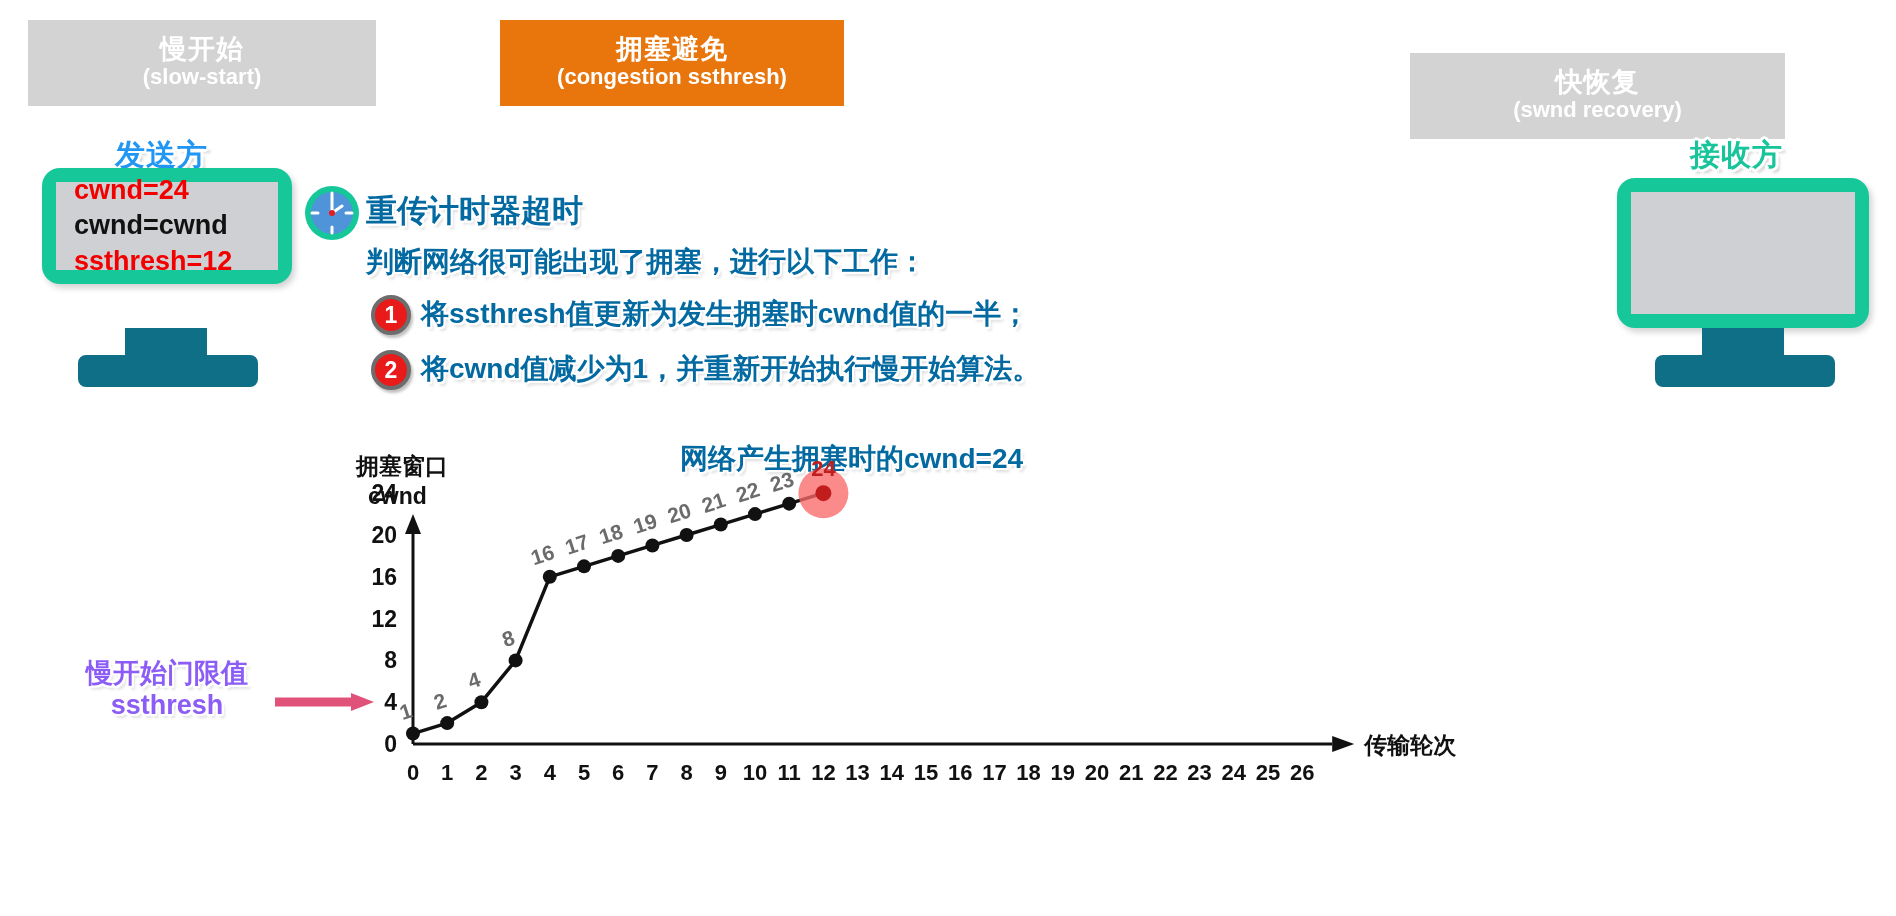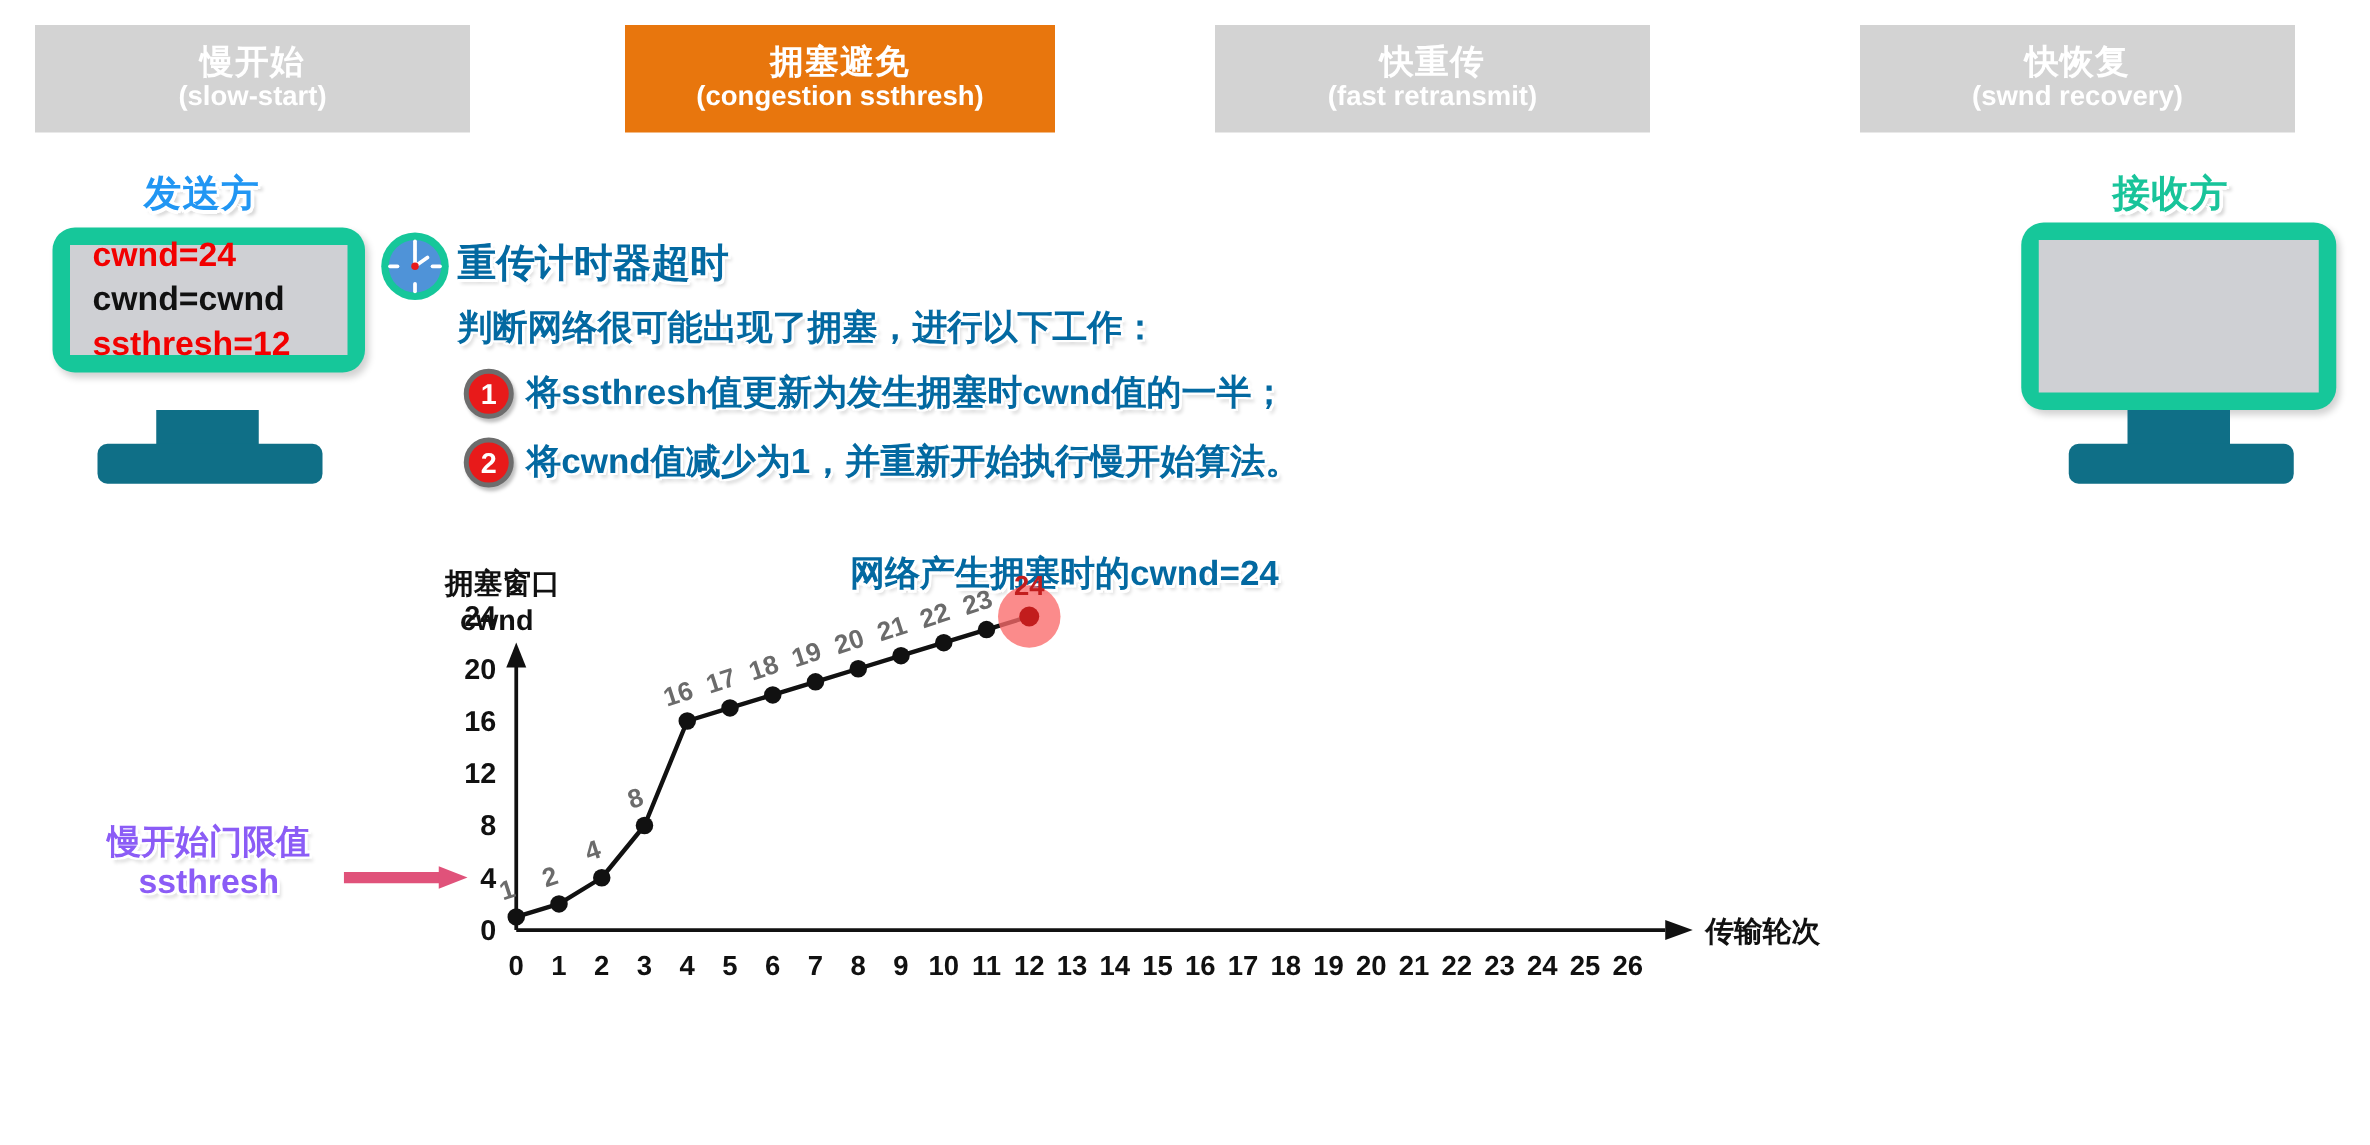--- a/index.html
+++ b/index.html
@@ -10,36 +10,36 @@
   #phase-bar{position:absolute;left:0;top:20px;width:1896px;height:86px;padding-left:18px;}
   .phase{position:absolute;top:0;height:86px;display:flex;flex-direction:column;
          align-items:center;justify-content:center;background:#d3d3d3;color:#ffffff;
          box-sizing:border-box;}
   .phase.active{background:#e8760d;}
   .phase .cn{font-size:27px;font-weight:bold;line-height:1.05;letter-spacing:1px;}
   .phase .en{font-size:22px;font-weight:bold;line-height:1.25;}
   #phase-0{left:28px;width:348px;}
   #phase-1{left:500px;width:344px;}
   #phase-2{left:972px;width:348px;}
-  #phase-3{left:1488px;width:348px;}
+  #phase-3{left:1410px;width:375px;margin-top:33px;}
 
   
   .endpoint-label{position:absolute;font-size:30px;font-weight:bold;letter-spacing:1px;}
   #sender-label{left:115px;top:135px;color:#2196f3;
       text-shadow:2px 2px 0 #fff,-2px -2px 0 #fff,2px -2px 0 #fff,-2px 2px 0 #fff,
                   0 3px 0 #fff,3px 0 0 #fff,-3px 0 0 #fff,0 -3px 0 #fff,4px 4px 3px rgba(0,0,0,.18);}
   #receiver-label{left:1690px;top:135px;color:#18c49a;
       text-shadow:2px 2px 0 #fff,-2px -2px 0 #fff,2px -2px 0 #fff,-2px 2px 0 #fff,
                   0 3px 0 #fff,3px 0 0 #fff,-3px 0 0 #fff,0 -3px 0 #fff,4px 4px 3px rgba(0,0,0,.18);}
 
   .monitor{position:absolute;background:#16c79a;border-radius:18px;
            box-shadow:3px 4px 6px rgba(0,0,0,.18);box-sizing:border-box;padding:14px;}
   .screen{width:100%;height:100%;background:#cfd0d4;box-sizing:border-box;
           padding:14px 18px;display:flex;flex-direction:column;justify-content:center;}
-  #sender-monitor{left:42px;top:182px;width:250px;height:116px;}
+  #sender-monitor{left:42px;top:168px;width:250px;height:116px;}
   #receiver-monitor{left:1617px;top:178px;width:252px;height:150px;}
   .stand-neck{position:absolute;background:#0f6f87;}
   .stand-base{position:absolute;background:#0f6f87;border-radius:8px;}
   #sender-neck{left:125px;top:328px;width:82px;height:30px;}
   #sender-base{left:78px;top:355px;width:180px;height:32px;}
   #receiver-neck{left:1702px;top:328px;width:82px;height:30px;}
   #receiver-base{left:1655px;top:355px;width:180px;height:32px;}
 
   .var-line{font-size:27px;font-weight:bold;line-height:1.32;white-space:nowrap;}
   .var-red{color:#f20000;}
@@ -85,24 +85,20 @@
 <body>
 
 <div id="phase-bar">
   <div class="phase" id="phase-0">
     <div class="cn">慢开始</div>
     <div class="en">(slow-start)</div>
   </div>
   <div class="phase active" id="phase-1">
     <div class="cn">拥塞避免</div>
     <div class="en">(congestion ssthresh)</div>
-  </div>
-  <div class="phase" id="phase-2">
-    <div class="cn">快重传</div>
-    <div class="en">(fast retransmit)</div>
   </div>
   <div class="phase" id="phase-3">
     <div class="cn">快恢复</div>
     <div class="en">(swnd recovery)</div>
   </div>
 </div>
 
 <div class="endpoint-label" id="sender-label">发送方</div>
 <div class="monitor" id="sender-monitor">
   <div class="screen">

